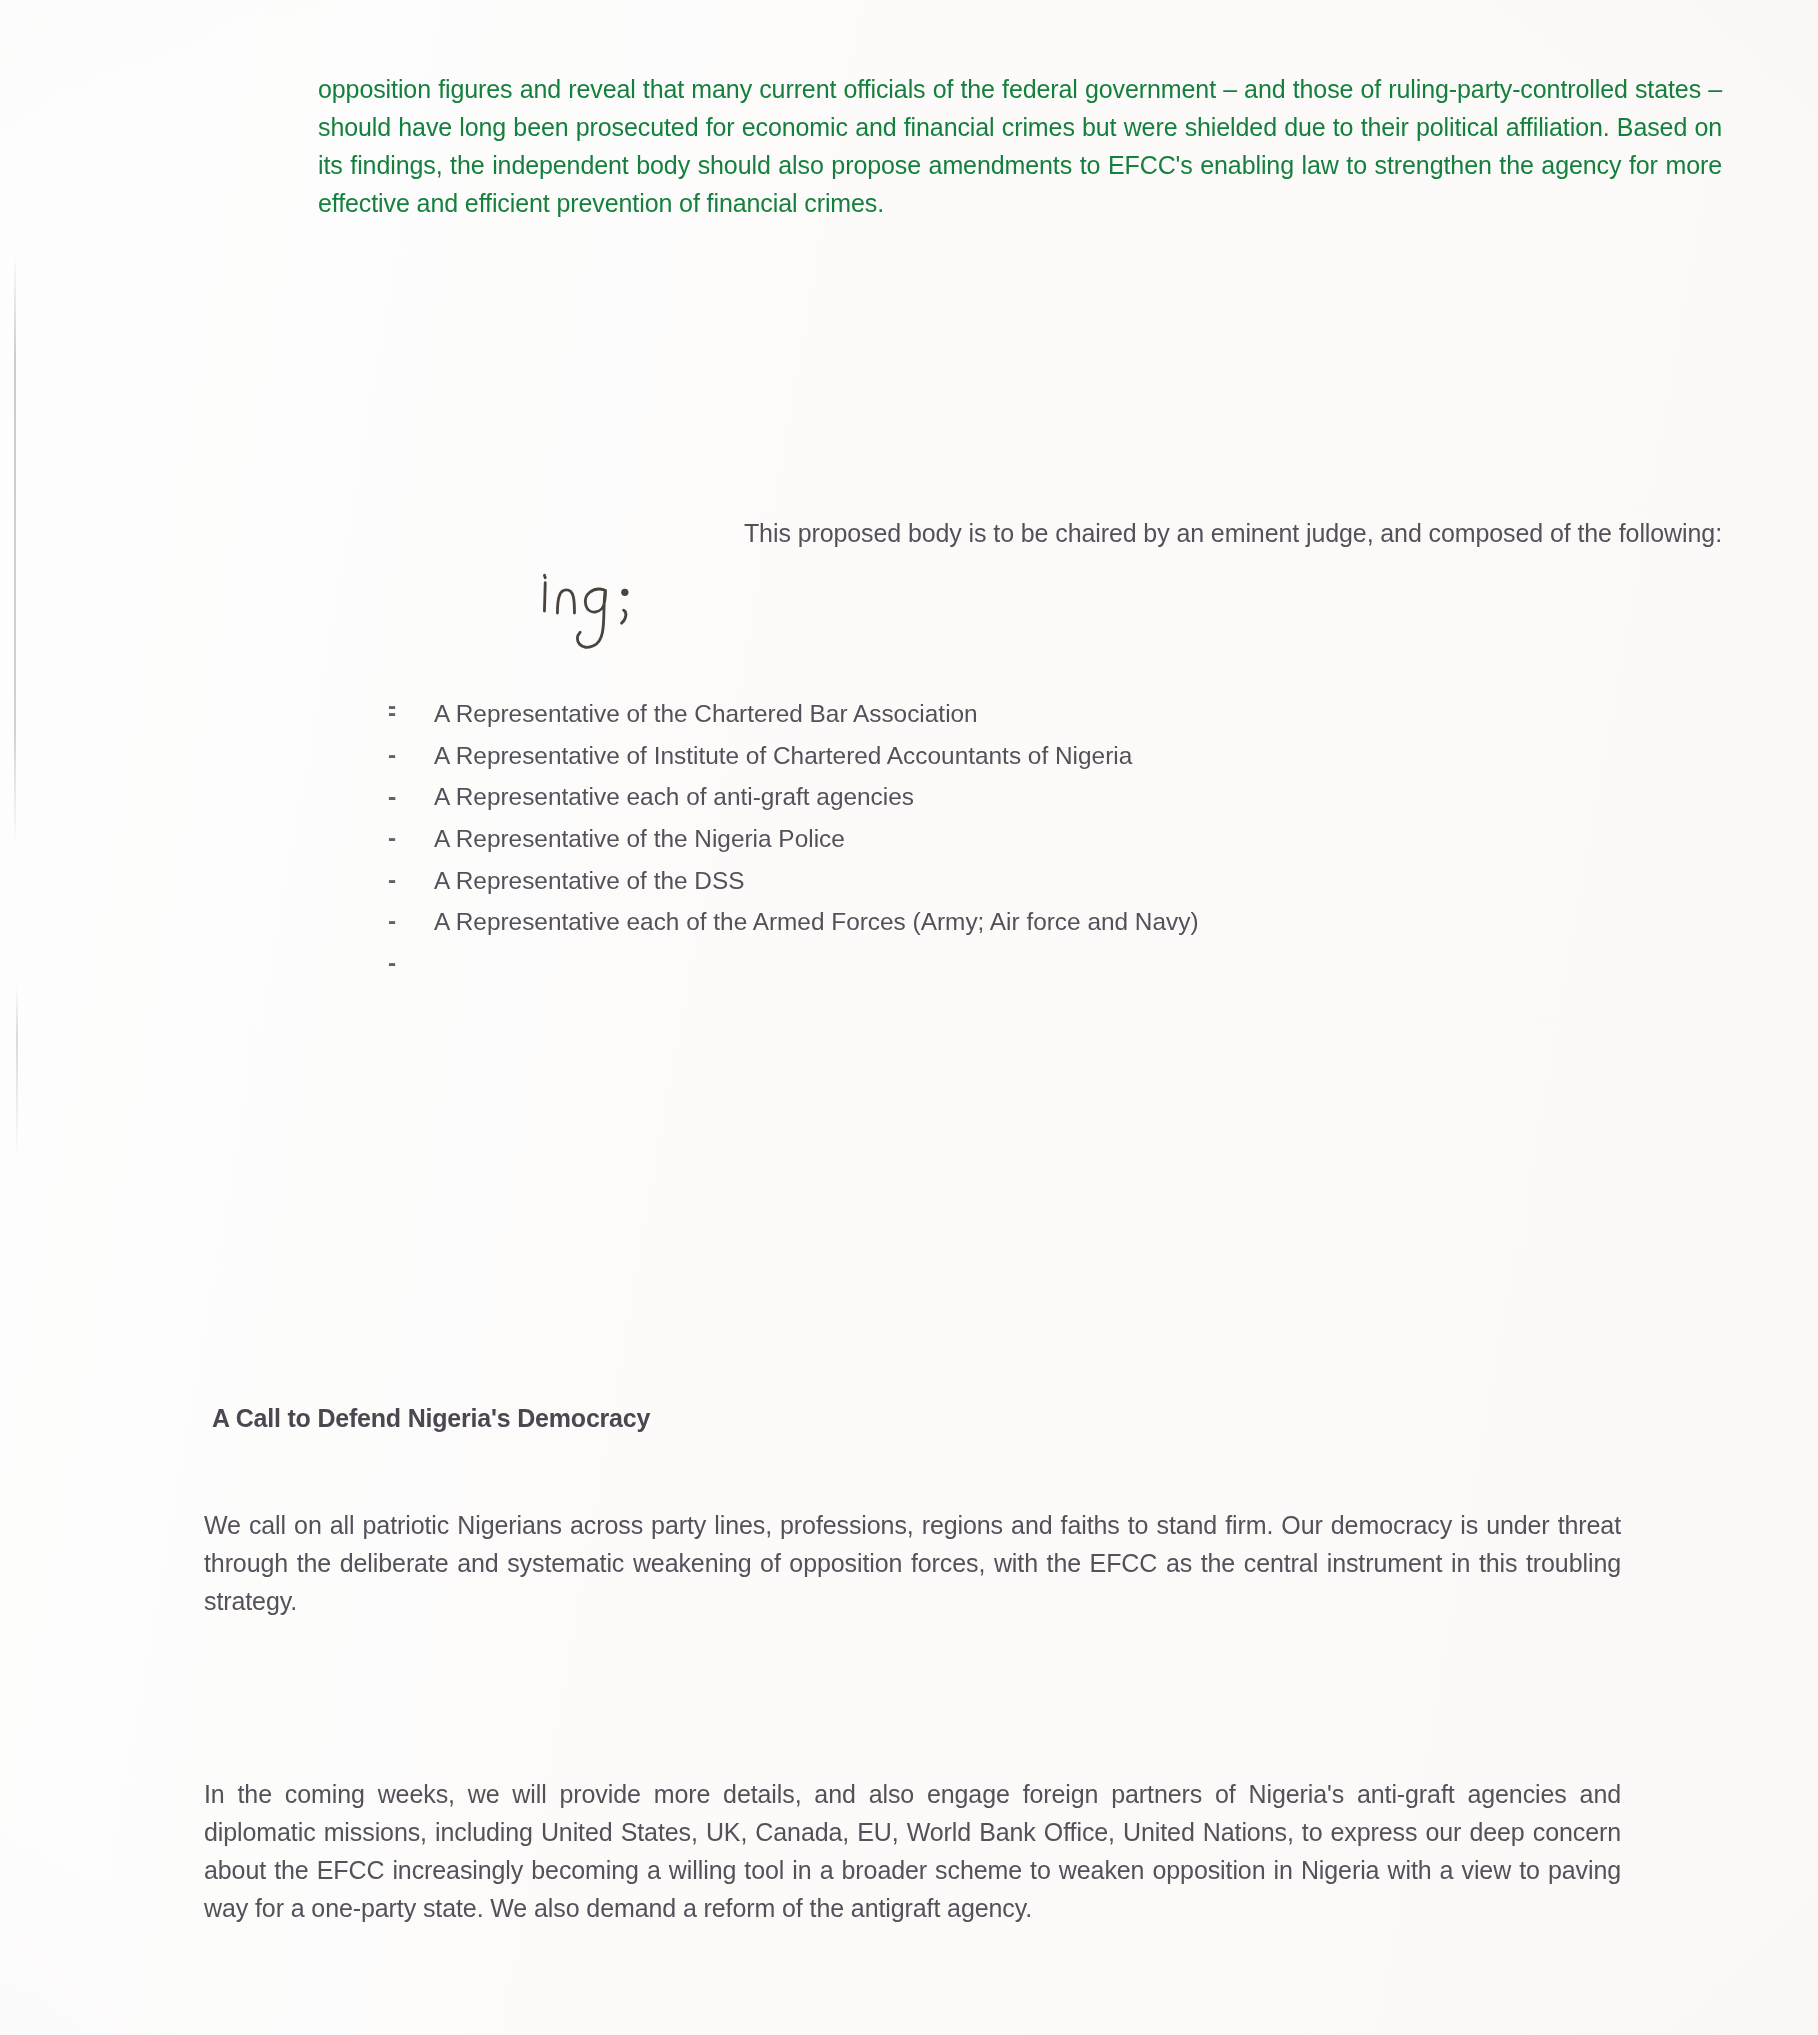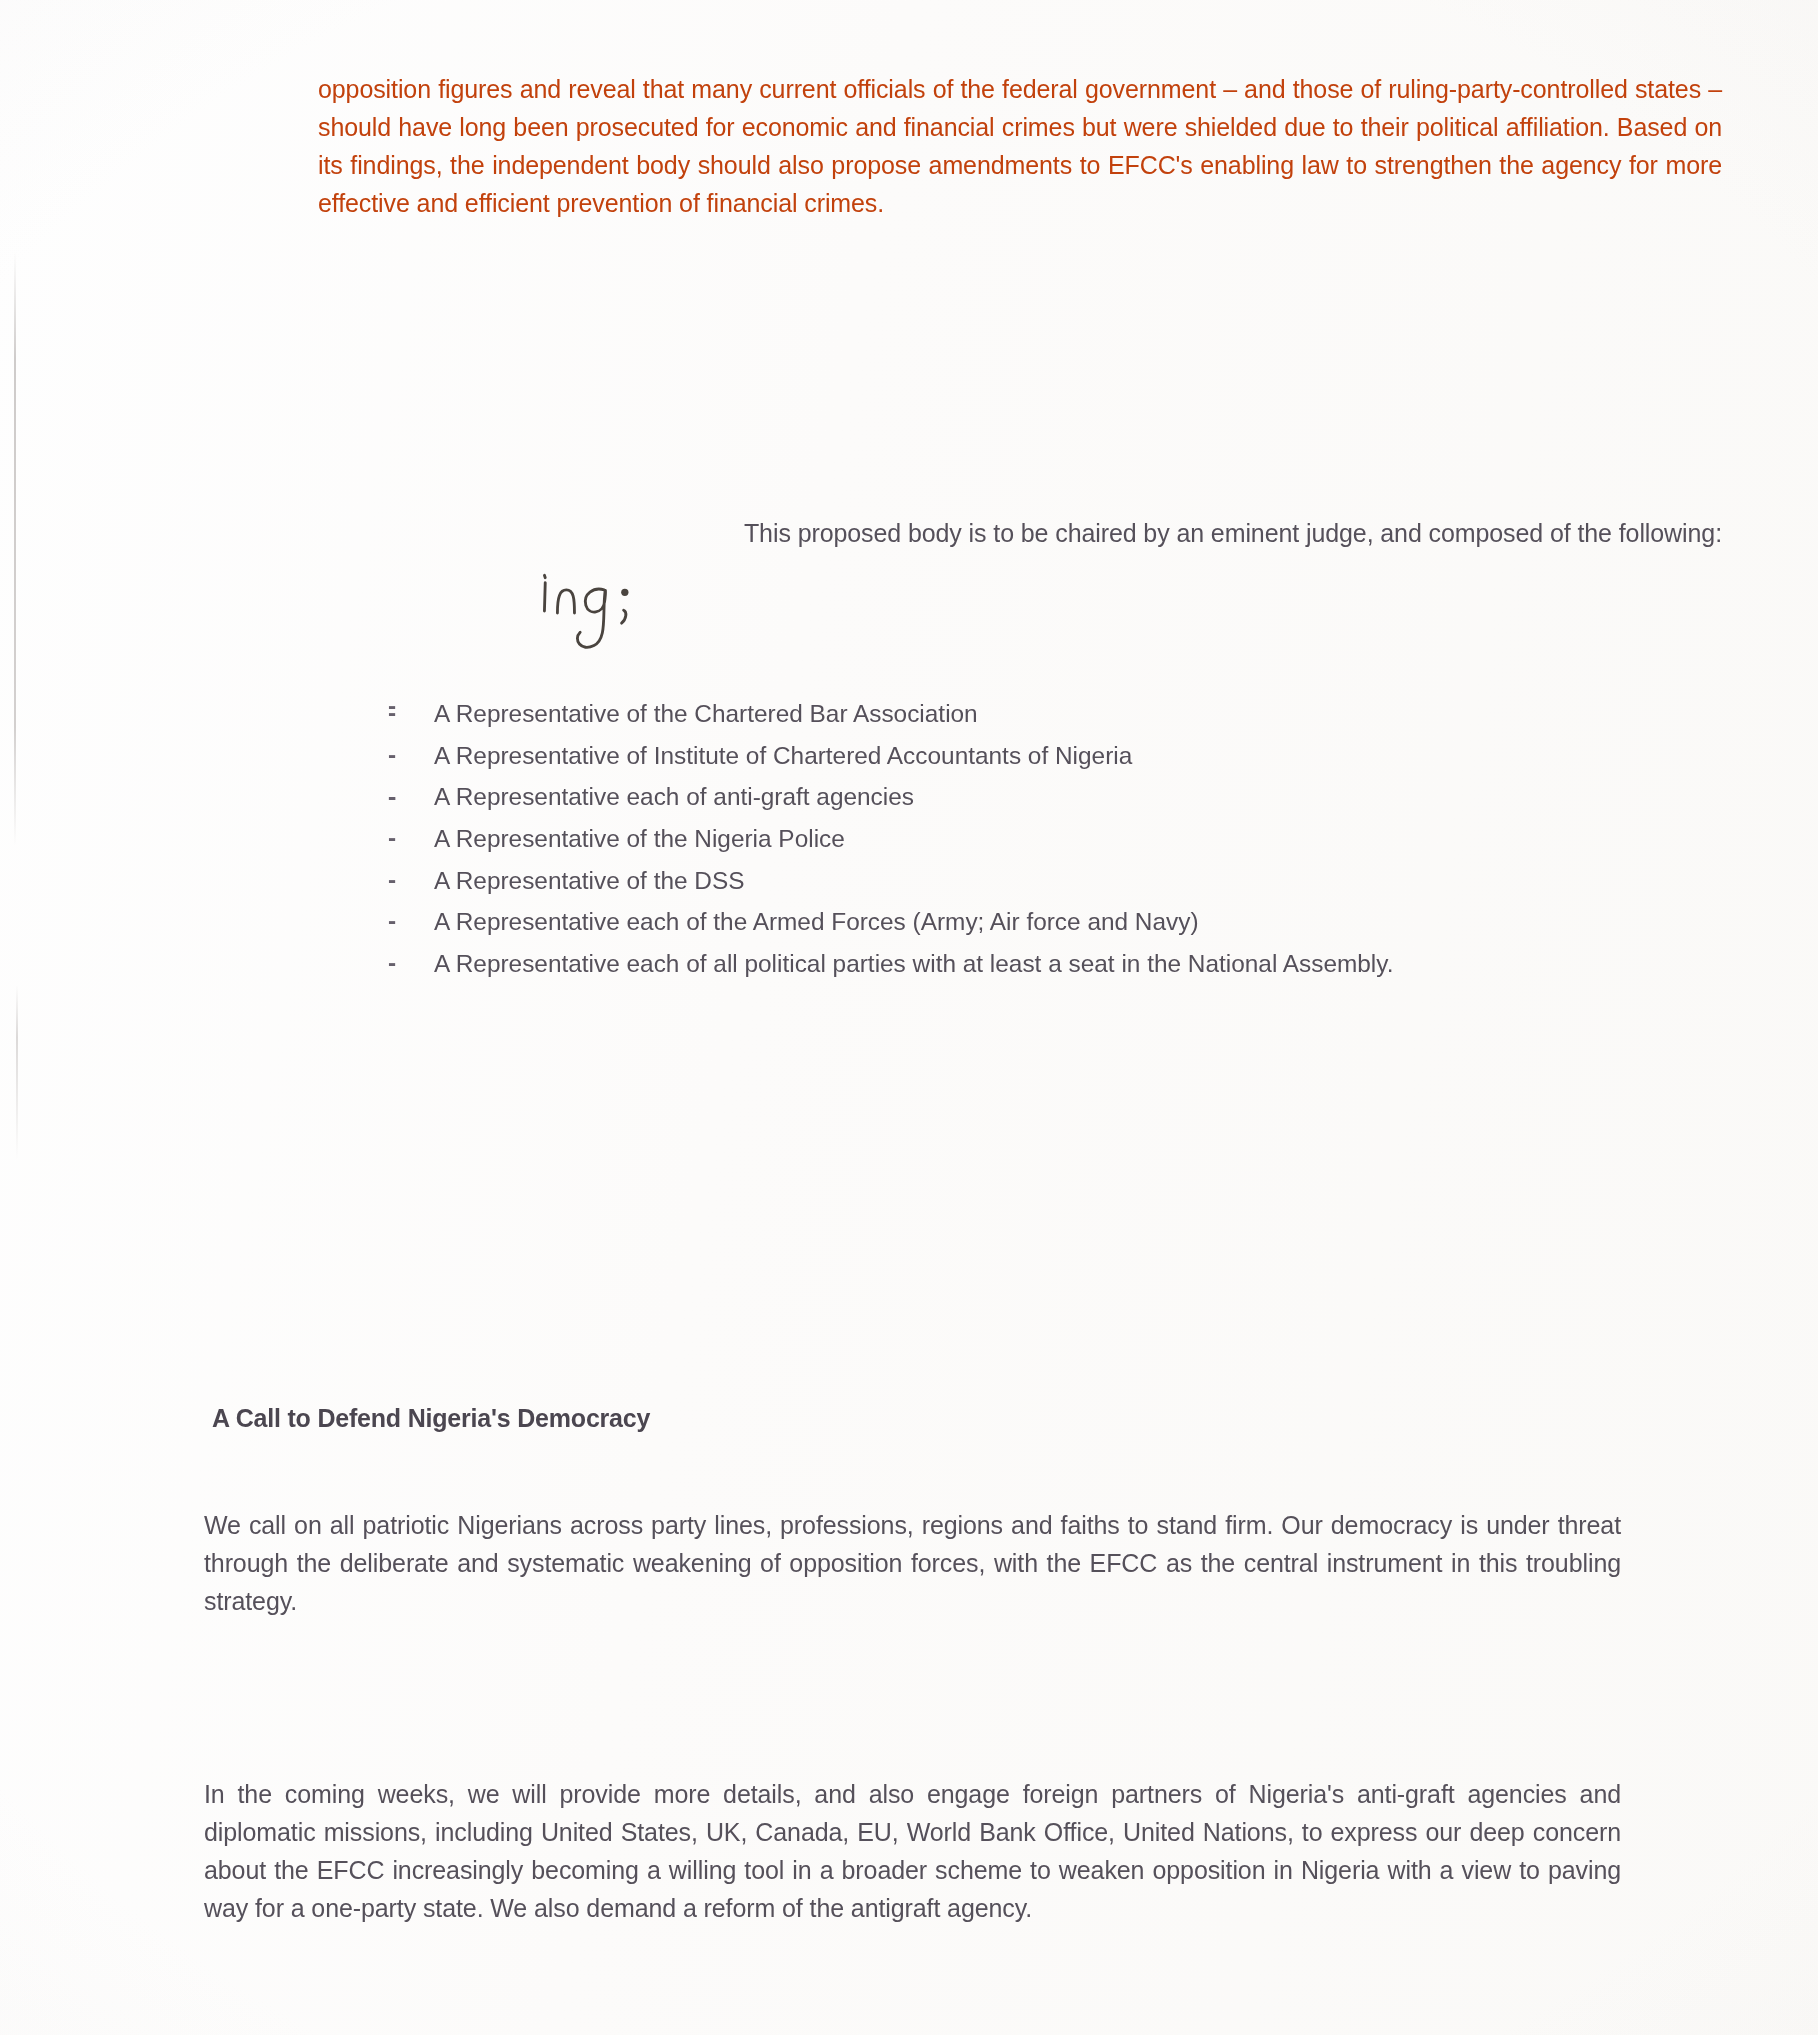--- a/index.html
+++ b/index.html
@@ -42,21 +42,21 @@
     font-size:25px;
     line-height:1.52;
     letter-spacing:-0.1px;
   }
   .para{
     text-align:justify;
     text-justify:inter-word;
   }
   #para-opening{
     left:318px; top:70px; width:1404px;
-    color:#c2410c;
+    color:#15803d;
   }
   #para-proposed{
     left:318px; top:514px; width:1404px;
     text-align:right;
   }
   .member-list{
     position:absolute;
     left:379px; top:690px; width:1343px;
     margin:0; padding:0; list-style:none;
     color:#55505a; font-size:24.4px; line-height:1.42;
@@ -110,21 +110,21 @@
   <ul class="member-list" id="member-list">
     <li><span class="dash">-</span></li>
     <li><span class="dash">-</span><span>A Representative of the Chartered Bar Association</span></li>
     <li><span class="dash">-</span><span>A Representative of Institute of Chartered Accountants of Nigeria</span></li>
     <li><span class="dash">-</span></li>
     <li><span class="dash">-</span></li>
     <li><span class="dash">-</span><span>A Representative each of anti-graft agencies</span></li>
     <li><span class="dash">-</span><span>A Representative of the Nigeria Police</span></li>
     <li><span class="dash">-</span><span>A Representative of the DSS</span></li>
     <li class="wrap"><span class="dash">-</span><span>A Representative each of the Armed Forces (Army; Air force and Navy)</span></li>
-    <li class="wrap"><span class="dash">-</span><span>A Representative each of all political parties with at least a seat in the National Assembly.</span></li>
+    <li class="wrap"><span class="dash">-</span></li>
   </ul>
 
   <div id="heading-call">A Call to Defend Nigeria's Democracy</div>
 
   <div class="doc-text para" id="para-wecall">We call on all patriotic Nigerians across party lines, professions, regions and faiths to stand firm. Our democracy is under threat through the deliberate and systematic weakening of opposition forces, with the EFCC as the central instrument in this troubling strategy.</div>
 
   <div class="doc-text para" id="para-coming">In the coming weeks, we will provide more details,  and also engage foreign partners of Nigeria's anti-graft agencies and diplomatic missions, including United States, UK, Canada, EU, World Bank Office, United Nations, to express our deep concern about  the EFCC  increasingly becoming a willing tool in a broader scheme to weaken opposition in Nigeria with a view to paving way  for a one-party state. We also demand a reform of the antigraft agency.</div>
 
   <div class="hand" id="hw-ing">
     <svg viewBox="0 0 330 250" fill="none" stroke="#4a443f" stroke-width="7" stroke-linecap="round" stroke-linejoin="round">

